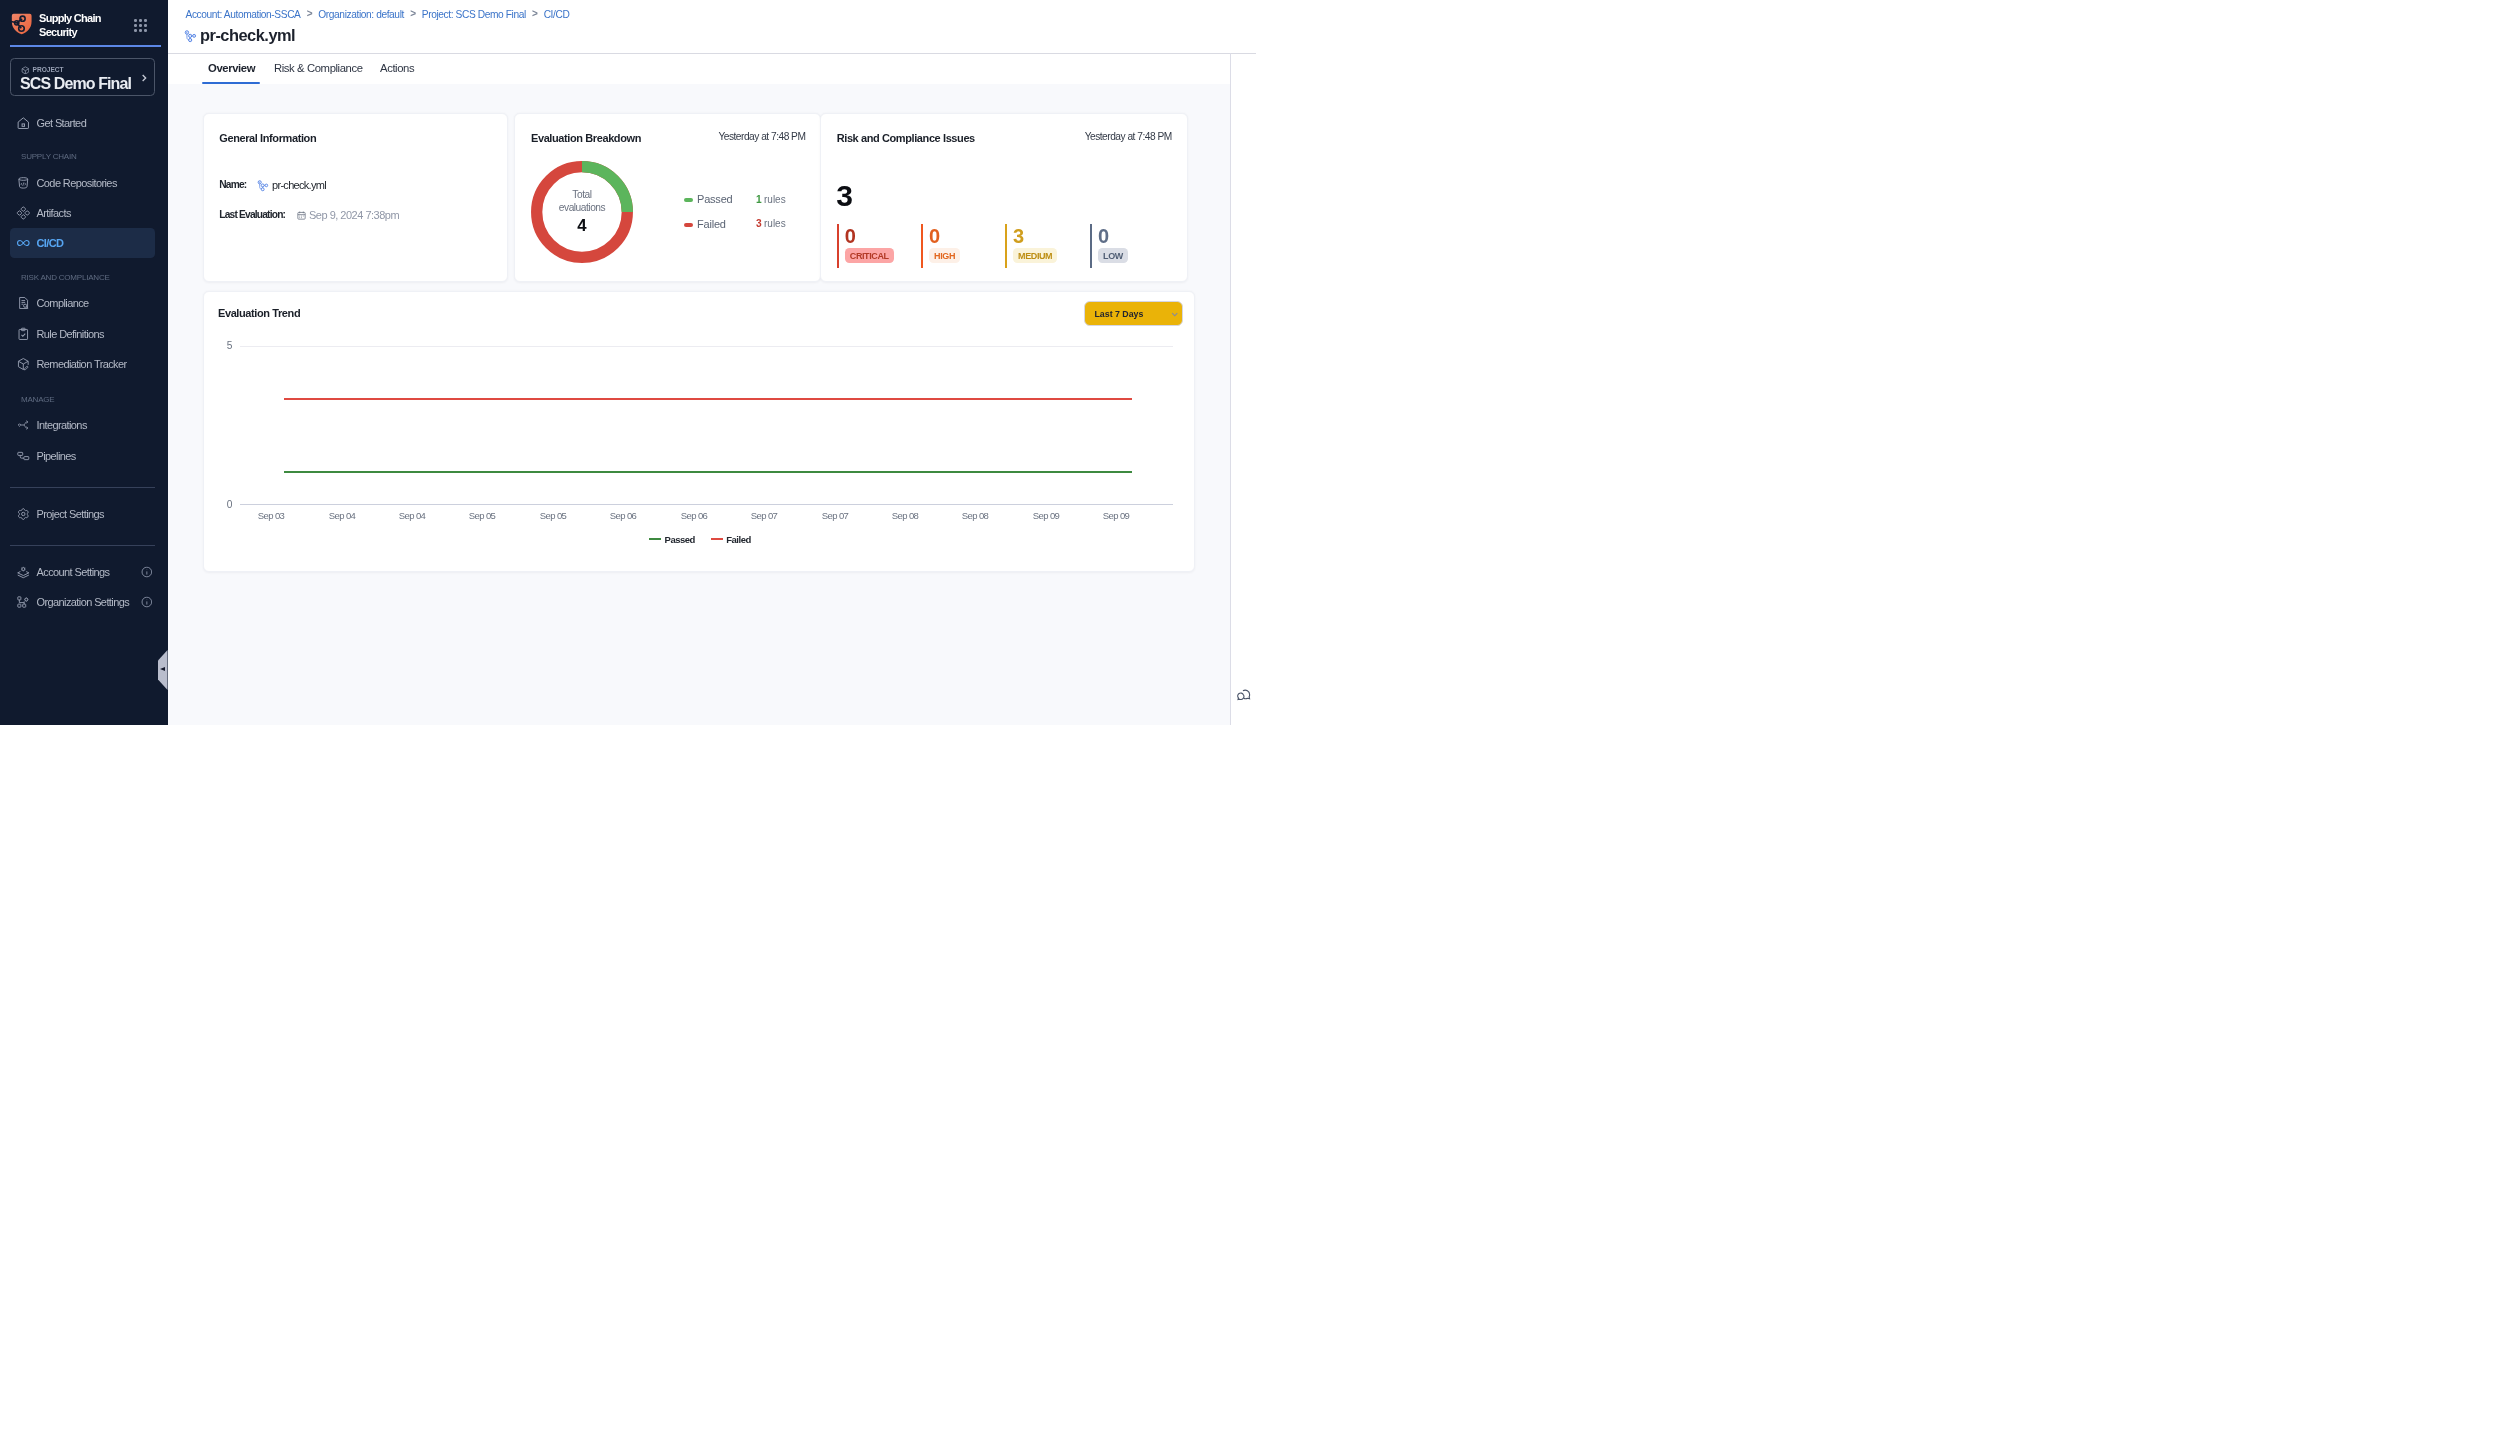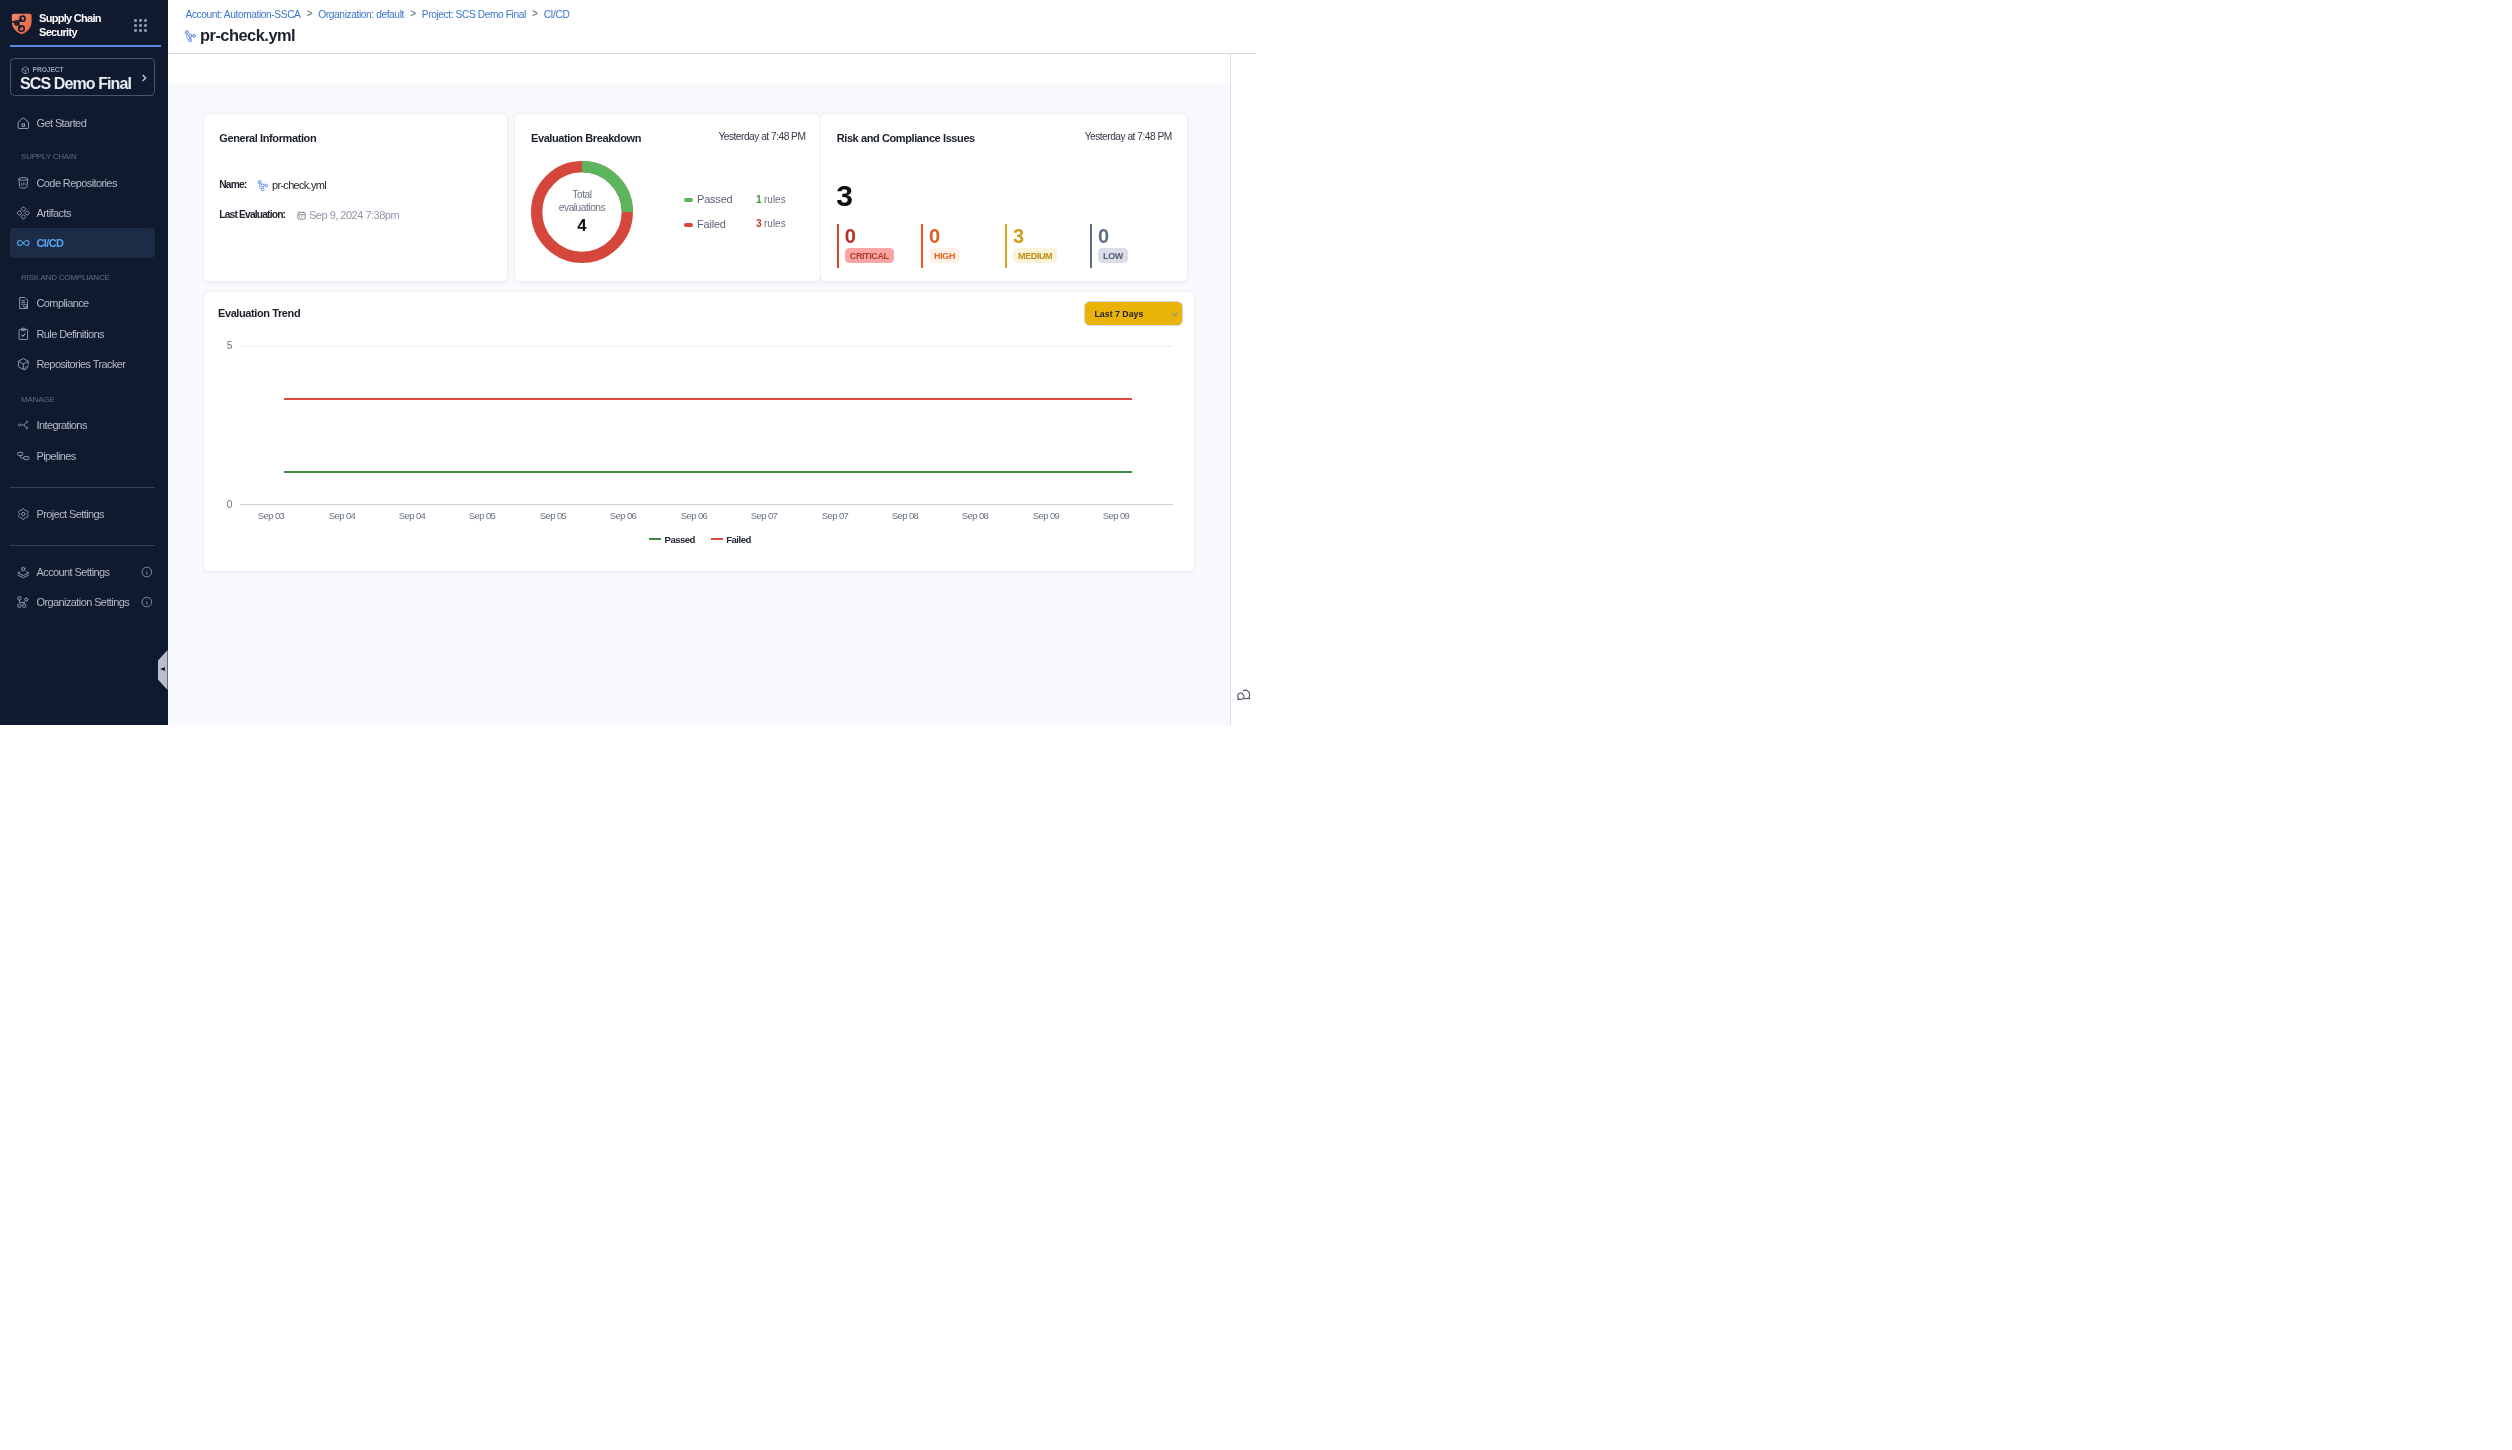--- a/index.html
+++ b/index.html
@@ -166,21 +166,21 @@
             <path d="M9 13.5l2.2 2.3 4-4.5" stroke-width="1.7"></path>
           </svg>
         <span class="lbl">Rule Definitions</span>
       </div>
       <div class="nav-item" style="top:253px">
         <svg viewBox="0 0 24 24" fill="none" stroke="#99a1b3" stroke-width="1.5">
             <path d="M20 13.5V7.5L12 3 4 7.5v9l8 4.5 1.5-.8"></path>
             <path d="M4 7.5 12 12l8-4.5M12 12v9"></path>
             <path d="M14.2 19.6l4.2-4.2 1.6 1.6-4.2 4.2-2.1.5z" stroke-width="1.3"></path>
           </svg>
-        <span class="lbl">Repositories Tracker</span>
+        <span class="lbl">Remediation Tracker</span>
       </div>
       <div class="nav-sec" style="top:299px">MANAGE</div>
       <div class="nav-item" style="top:314px">
         <svg viewBox="0 0 24 24" fill="none" stroke="#99a1b3" stroke-width="1.4">
             <path d="M5.8 9.9 7.9 12l-2.1 2.1L3.7 12z"></path>
             <path d="M8 12h4.5M12.5 12c2.5 0 2.5-5 5-5h1.8M12.5 12c2.5 0 2.5 5 5 5h1.8"></path>
             <path d="M17.2 4.9 19.4 7l-2.2 2.1M17.2 14.9l2.2 2.1-2.2 2.1"></path>
           </svg>
         <span class="lbl">Integrations</span>
       </div>
@@ -242,20 +242,26 @@
           <circle cx="15.6" cy="9" r="2.2"></circle>
         <circle cx="9.5" cy="15.5" r="2.4"></circle>
         <path d="M4.5 6.4v5c0 2 1 3.4 2.7 3.9M9.5 11.4v1.7M11.9 9h1.5" stroke-width="1.2"></path>
         <circle cx="9.5" cy="9" r=".5" fill="currentColor" stroke="none"></circle>
           <circle cx="15.6" cy="9" r=".5" fill="currentColor" stroke="none"></circle>
           <circle cx="9.5" cy="15.5" r=".5" fill="currentColor" stroke="none"></circle>
       </svg>
       <div class="title-txt">pr-check.yml</div>
     </div>
     <div class="hdr-div"></div>
+    <div class="tabs">
+      <div class="tab active" style="left:40px">Overview</div>
+      <div class="tab" style="left:106px">Risk &amp; Compliance</div>
+      <div class="tab" style="left:212px">Actions</div>
+      <div class="tab-under"></div>
+    </div>
     <div class="content">
 
       <div class="card" style="left:35px; top:29px; width:305px; height:169px;">
         <div class="card-title" style="left:15.3px; top:18px;">General Information</div>
         <div style="position:absolute; left:15.3px; top:65px; font-size:10.2px; font-weight:700; color:#21262e; letter-spacing:-0.8px;">Name:</div>
         <svg style="position:absolute; left:53px; top:66px; width:12px; height:12px; color:#4f7fe3;" viewBox="0 0 20 20" fill="none" stroke="currentColor" stroke-width="1.5">
           <circle cx="4.5" cy="3.8" r="2.6"></circle>
             <path d="M3.7 2.7v2.2l1.9-1.1z" fill="currentColor" stroke="none"></path>
           <circle cx="9.5" cy="9" r="2.4"></circle>
             <circle cx="15.6" cy="9" r="2.2"></circle>

